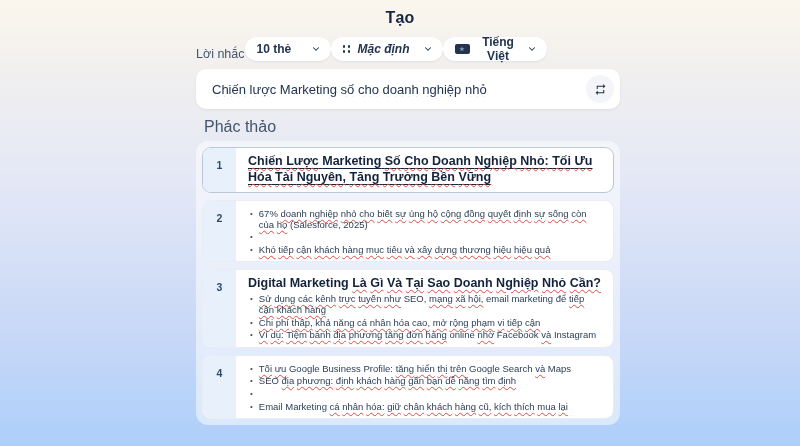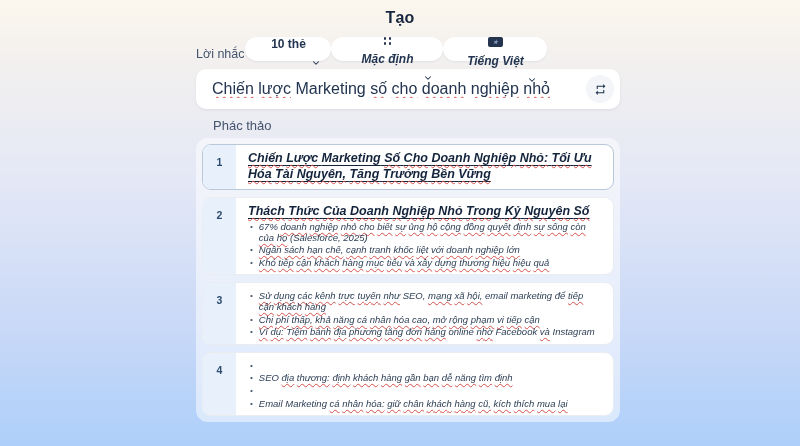--- a/index.html
+++ b/index.html
@@ -12,50 +12,50 @@
   .page-title { text-align:center; font-size:16px; font-weight:700; color:#16253e; padding-top:9px; letter-spacing:.2px; }
   .content { width:424px; margin-left:196px; }
 
   
   .controls { display:flex; align-items:flex-end; gap:0; margin-top:10px; }
   .controls-label { font-size:12.5px; color:#44546c; }
   .pill {
     background:#fff; border:none; border-radius:999px; height:24px;
     display:flex; align-items:center; gap:7px; padding:0 10px 0 12px;
     font-size:12px; font-weight:600; color:#22344f; cursor:pointer;
-    box-shadow:0 1px 2px rgba(30,50,90,.08); justify-content:space-between;flex-direction:column;
+    box-shadow:0 1px 2px rgba(30,50,90,.08); justify-content:space-between;
   }
   .pill .chev { margin-left:auto; display:flex; }
   .pill-cards { width:86px; }
   .pill-style { width:112px;font-style:italic; }
-  .pill-lang  { width:104px;font-style:italic; }
+  .pill-lang  { width:104px; }
   .dots { position:relative; width:8px; height:8px; flex:none; }
   .dots::before { content:""; position:absolute; left:0; top:0; width:2.5px; height:2.5px; border-radius:50%;
     background:#24344e; box-shadow:5px 0 0 #24344e, 0 5px 0 #24344e, 5px 5px 0 #24344e; }
   .flag { width:15px; height:10px; border-radius:2px; background:#24344e; flex:none;
     display:flex; align-items:center; justify-content:center; color:#8299bd; font-size:6px; line-height:1; }
 
   
   .prompt-box {
     margin-top:8px; height:40px; background:#fff; border-radius:10px;
     display:flex; align-items:center; padding:0 6px 0 16px;
-    box-shadow:0 1px 3px rgba(30,50,90,.08); font-size:16px; color:#22344f;
+    box-shadow:0 1px 3px rgba(30,50,90,.08); font-size:13px; color:#22344f;
   }
   .prompt-text { flex:1; white-space:nowrap; overflow:hidden; }
   .swap-btn { width:28px; height:28px; border-radius:50%; border:none; background:#f3f5f8;
     display:flex; align-items:center; justify-content:center; cursor:pointer; flex:none; }
 
   
-  .outline-label { margin:9px 17px 5px; font-size:13px; color:#44546c; }
+  .outline-label { margin:9px 8px 5px; font-size:16px; color:#44546c; }
   .panel { background:rgba(255,255,255,.52); border-radius:12px; padding:6px; display:flex; flex-direction:column; gap:7px; }
   .card { background:#fff; border:1px solid #e9ecf1; border-radius:9px; display:flex; overflow:hidden; }
   .card.selected { border:1.5px solid #b9c9da; }
   .num { width:33px; flex:none; background:#e8f1fb; color:#2c4a6e; font-size:10.5px; font-weight:600;
     text-align:center; padding-top:11px; }
-  .card-body { flex:1; padding:5px 12px 6px 12px;font-style:italic; }
+  .card-body { flex:1; padding:5px 12px 6px 12px; }
   .card-title { font-size:12.5px; font-weight:700; color:#13233c; line-height:1.3; }
   .card-title.u { text-decoration-line:underline; text-decoration-thickness:1px; text-underline-offset:2.5px; }
   .bullets { margin-top:2px; }
   .bullet { display:flex; gap:6px; font-size:9.5px; color:#2f4056; line-height:1.16; margin-top:1.5px; }
   .dot { font-size:8px; line-height:1.4; color:#45566e; flex:none; padding-left:2px; }
   .sq { text-decoration-line:underline; text-decoration-style:wavy; text-decoration-color:#d4504a;
     text-decoration-thickness:1px; text-underline-offset:2px; }
 </style>
 </head>
 <body>
@@ -114,40 +114,39 @@
       <div class="card selected">
     <div class="num">1</div>
     <div class="card-body">
       <div class="card-title u"><span class="sq">Chiến</span> <span class="sq">Lược</span> <span>Marketing</span> <span class="sq">Số</span> <span class="sq">Cho</span> <span class="sq">Doanh</span> <span class="sq">Nghiệp</span> <span class="sq">Nhỏ:</span> <span class="sq">Tối</span> <span class="sq">Ưu</span> <span class="sq">Hóa</span> <span class="sq">Tài</span> <span class="sq">Nguyên,</span> <span class="sq">Tăng</span> <span class="sq">Trưởng</span> <span class="sq">Bền</span> <span class="sq">Vững</span></div>
 
     </div>
   </div>
       <div class="card">
     <div class="num">2</div>
     <div class="card-body">
-      <div class="card-title u"><span class="sq">Thách</span> <span class="sq">Thức</span> <span class="sq">Của</span> <span class="sq">Doanh</span> <span class="sq">Nghiệp</span> <span class="sq">Nhỏ</span> <span class="sq">Trong</span> <span class="sq">Kỷ</span> <span class="sq">Nguyên</span> <span class="sq">Số</span></div>
       <div class="bullets">
             <div class="bullet">
               <span class="dot">•</span>
               <span><span>67%</span> <span class="sq">doanh</span> <span class="sq">nghiệp</span> <span class="sq">nhỏ</span> <span class="sq">cho</span> <span class="sq">biết</span> <span class="sq">sự</span> <span class="sq">ủng</span> <span class="sq">hộ</span> <span class="sq">cộng</span> <span class="sq">đồng</span> <span class="sq">quyết</span> <span class="sq">định</span> <span class="sq">sự</span> <span class="sq">sống</span> <span class="sq">còn</span> <span class="sq">của</span> <span class="sq">họ</span> <span>(Salesforce,</span> <span>2025)</span></span>
             </div>
             <div class="bullet">
               <span class="dot">•</span>
-              <span><span class="sq">Ngân</span> <span class="sq">sách</span> <span class="sq">hạn</span> <span class="sq">chế,</span> <span class="sq">cạnh</span> <span class="sq">tranh</span> <span class="sq">khốc</span> <span class="sq">liệt</span> <span class="sq">với</span> <span class="sq">doanh</span> <span class="sq">nghiệp</span> <span class="sq">lớn</span></span>
             </div>
             <div class="bullet">
               <span class="dot">•</span>
               <span><span class="sq">Khó</span> <span class="sq">tiếp</span> <span class="sq">cận</span> <span class="sq">khách</span> <span class="sq">hàng</span> <span class="sq">mục</span> <span class="sq">tiêu</span> <span class="sq">và</span> <span class="sq">xây</span> <span class="sq">dựng</span> <span class="sq">thương</span> <span class="sq">hiệu</span> <span class="sq">hiệu</span> <span class="sq">quả</span></span>
             </div>
           </div>
     </div>
   </div>
       <div class="card">
     <div class="num">3</div>
     <div class="card-body">
+      <div class="card-title"><span>Digital</span> <span>Marketing</span> <span class="sq">Là</span> <span class="sq">Gì</span> <span class="sq">Và</span> <span class="sq">Tại</span> <span class="sq">Sao</span> <span class="sq">Doanh</span> <span class="sq">Nghiệp</span> <span class="sq">Nhỏ</span> <span class="sq">Cần?</span></div>
       <div class="bullets">
             <div class="bullet">
               <span class="dot">•</span>
               <span><span class="sq">Sử</span> <span class="sq">dụng</span> <span class="sq">các</span> <span class="sq">kênh</span> <span class="sq">trực</span> <span class="sq">tuyến</span> <span class="sq">như</span> <span>SEO,</span> <span class="sq">mạng</span> <span class="sq">xã</span> <span class="sq">hội,</span> <span>email</span> <span>marketing</span> <span>để</span> <span class="sq">tiếp</span> <span class="sq">cận</span> <span class="sq">khách</span> <span class="sq">hàng</span></span>
             </div>
             <div class="bullet">
               <span class="dot">•</span>
               <span><span class="sq">Chi</span> <span class="sq">phí</span> <span class="sq">thấp,</span> <span class="sq">khả</span> <span class="sq">năng</span> <span class="sq">cá</span> <span class="sq">nhân</span> <span class="sq">hóa</span> <span class="sq">cao,</span> <span class="sq">mở</span> <span class="sq">rộng</span> <span class="sq">phạm</span> <span class="sq">vi</span> <span class="sq">tiếp</span> <span class="sq">cận</span></span>
             </div>
             <div class="bullet">
@@ -156,24 +155,25 @@
             </div>
           </div>
     </div>
   </div>
       <div class="card">
     <div class="num">4</div>
     <div class="card-body">
       <div class="bullets">
             <div class="bullet">
               <span class="dot">•</span>
+              <span><span class="sq">Tối</span> <span class="sq">ưu</span> <span>Google</span> <span>Business</span> <span>Profile:</span> <span class="sq">tăng</span> <span class="sq">hiển</span> <span class="sq">thị</span> <span class="sq">trên</span> <span>Google</span> <span>Search</span> <span class="sq">và</span> <span>Maps</span></span>
             </div>
             <div class="bullet">
               <span class="dot">•</span>
-              <span><span>SEO</span> <span class="sq">địa</span> <span class="sq">thương:</span> <span class="sq">định</span> <span class="sq">khách</span> <span class="sq">hàng</span> <span class="sq">gần</span> <span class="sq">bạn</span> <span class="sq">dễ</span> <span class="sq">năng</span> <span class="sq">tìm</span> <span class="sq">định</span></span>
+              <span><span>SEO</span> <span class="sq">địa</span> <span class="sq">phương:</span> <span class="sq">định</span> <span class="sq">khách</span> <span class="sq">hàng</span> <span class="sq">gần</span> <span class="sq">bạn</span> <span class="sq">dễ</span> <span class="sq">năng</span> <span class="sq">tìm</span> <span class="sq">định</span></span>
             </div>
             <div class="bullet">
               <span class="dot">•</span>
             </div>
             <div class="bullet">
               <span class="dot">•</span>
               <span><span>Email</span> <span>Marketing</span> <span class="sq">cá</span> <span class="sq">nhân</span> <span class="sq">hóa:</span> <span class="sq">giữ</span> <span class="sq">chân</span> <span class="sq">khách</span> <span class="sq">hàng</span> <span class="sq">cũ,</span> <span class="sq">kích</span> <span class="sq">thích</span> <span class="sq">mua</span> <span class="sq">lại</span></span>
             </div>
           </div>
     </div>

